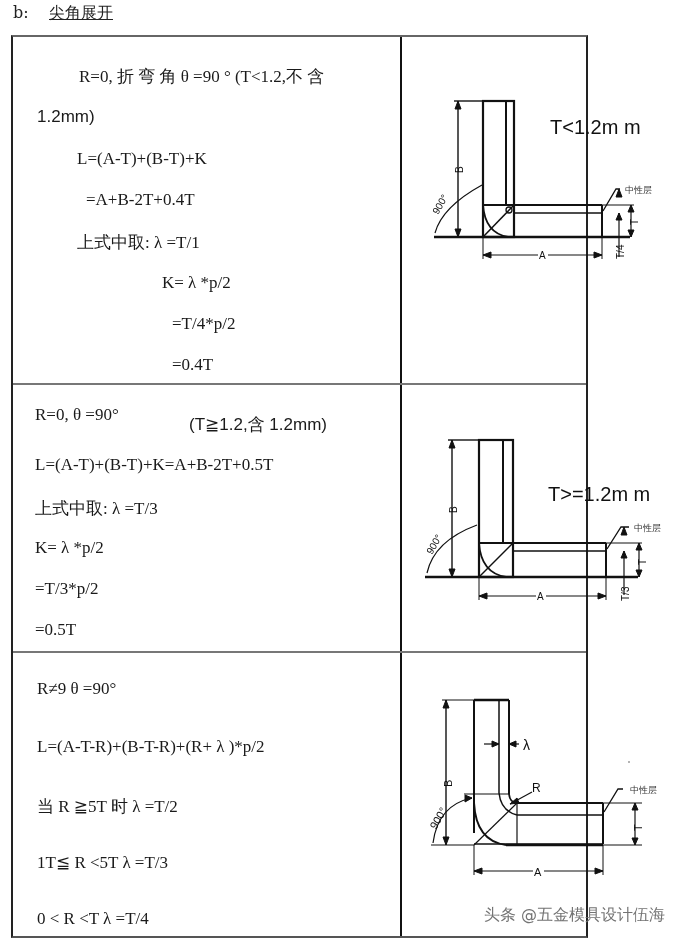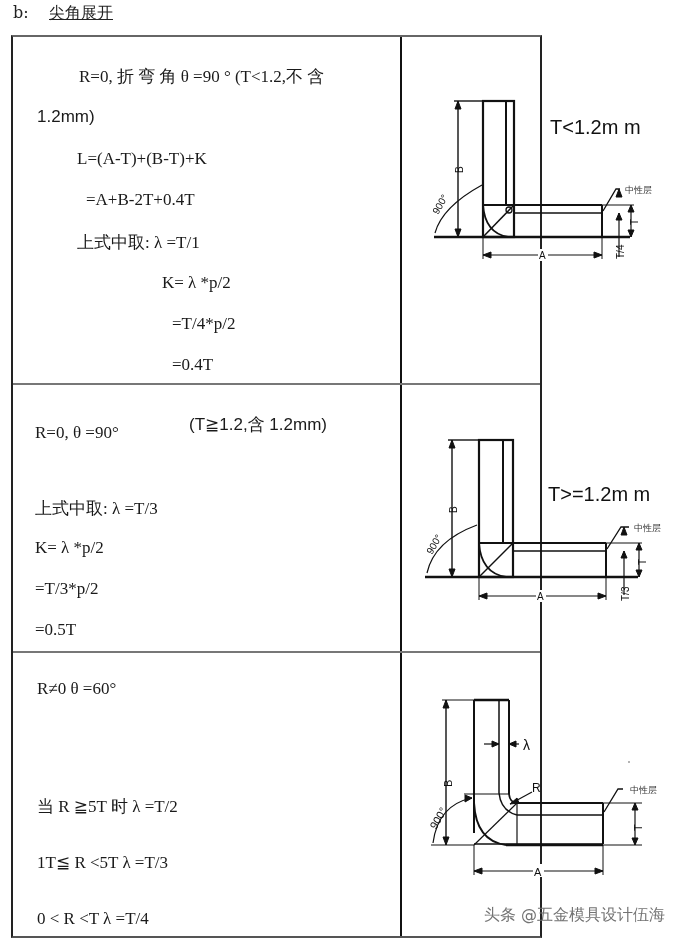--- a/index.html
+++ b/index.html
@@ -1,19 +1,19 @@
 <!DOCTYPE html>
 <html><head>
 <meta charset="utf-8">
 <style>
   html, body { margin:0; padding:0; background:#ffffff; }
   body { width:679px; height:943px; position:relative; overflow:hidden; color:#111; }
   .heading { position:absolute; left:13px; top:3px; font-family:"DejaVu Serif", serif; font-size:16px; color:#222;text-decoration:underline; }
   .heading .sec { display:inline-block; width:36px; }
-  .tbl { position:absolute; left:11px; top:35px; width:531px; height:903px; border:2px solid #222; border-top-color:#666; border-bottom-color:#555; box-sizing:border-box; }
+  .tbl { position:absolute; left:11px; top:35px; width:577px; height:903px; border:2px solid #222; border-top-color:#666; border-bottom-color:#555; box-sizing:border-box; }
   .vline { position:absolute; left:387px; top:0; width:2px; height:100%; background:#111; }
   .hline { position:absolute; left:0; width:100%; height:2px; background:#777; }
   .cell-text { position:absolute; left:0; width:387px; font-family:"Liberation Serif", "DejaVu Serif", serif; font-size:17px; color:#1a1a1a; }
   .ln { position:absolute; white-space:nowrap; }
   .sans { font-family:"Liberation Sans", sans-serif; }
   .diag { position:absolute; left:389px; width:272px; }
   .diag svg { display:block; }
   .lbl { font-family:"Liberation Sans", sans-serif; fill:#111; }
   .watermark { position:absolute; right:14px; top:905px; font-family:"DejaVu Sans", sans-serif; font-size:16px; color:#737373; }
 </style>
@@ -34,30 +34,32 @@
     <div class="ln sans" style="left:24px;top:70px">1.2mm)</div>
     <div class="ln" style="left:64px;top:112px">L=(A-T)+(B-T)+K</div>
     <div class="ln" style="left:73px;top:153px">=A+B-2T+0.4T</div>
     <div class="ln" style="left:64px;top:194px">上式中取: λ =T/1</div>
     <div class="ln" style="left:149px;top:236px">K= λ *p/2</div>
     <div class="ln" style="left:159px;top:277px">=T/4*p/2</div>
     <div class="ln" style="left:159px;top:318px">=0.4T</div>
   </div>
 
   <div class="cell-text" style="top:348px;height:266px">
-    <div class="ln" style="left:22px;top:38px">R=0,   θ =90°</div>
+    <div class="ln" style="left:22px;top:20px">R=0,   θ =90°</div>
     <div class="ln sans" style="left:176px;top:28px">(T≧1.2,含 1.2mm)</div>
+    <div class="ln" style="left:22px;top:70px">L=(A-T)+(B-T)+K=A+B-2T+0.5T</div>
     <div class="ln" style="left:22px;top:112px">上式中取: λ =T/3</div>
     <div class="ln" style="left:22px;top:153px">K= λ *p/2</div>
     <div class="ln" style="left:22px;top:194px">=T/3*p/2</div>
     <div class="ln" style="left:22px;top:235px">=0.5T</div>
   </div>
 
   <div class="cell-text" style="top:616px;height:285px">
-    <div class="ln" style="left:24px;top:26px">R≠0   θ =60°</div>
+    <div class="ln" style="left:24px;top:26px">R≠9   θ =90°</div>
+    <div class="ln" style="left:24px;top:84px">L=(A-T-R)+(B-T-R)+(R+ λ )*p/2</div>
     <div class="ln" style="left:24px;top:142px">当 R  ≧5T 时     λ =T/2</div>
     <div class="ln" style="left:24px;top:199px">1T≦  R &lt;5T  λ =T/3</div>
     <div class="ln" style="left:24px;top:256px">0 &lt; R &lt;T   λ =T/4</div>
   </div>
 
   <div class="diag" style="top:0;height:346px">
     <svg width="272" height="346" viewBox="0 0 272 346" stroke="#111" fill="none">
 
       <rect x="81" y="64" width="31" height="136" stroke-width="2.2"></rect>
       <line x1="104" y1="64" x2="104" y2="168" stroke-width="2"></line>

